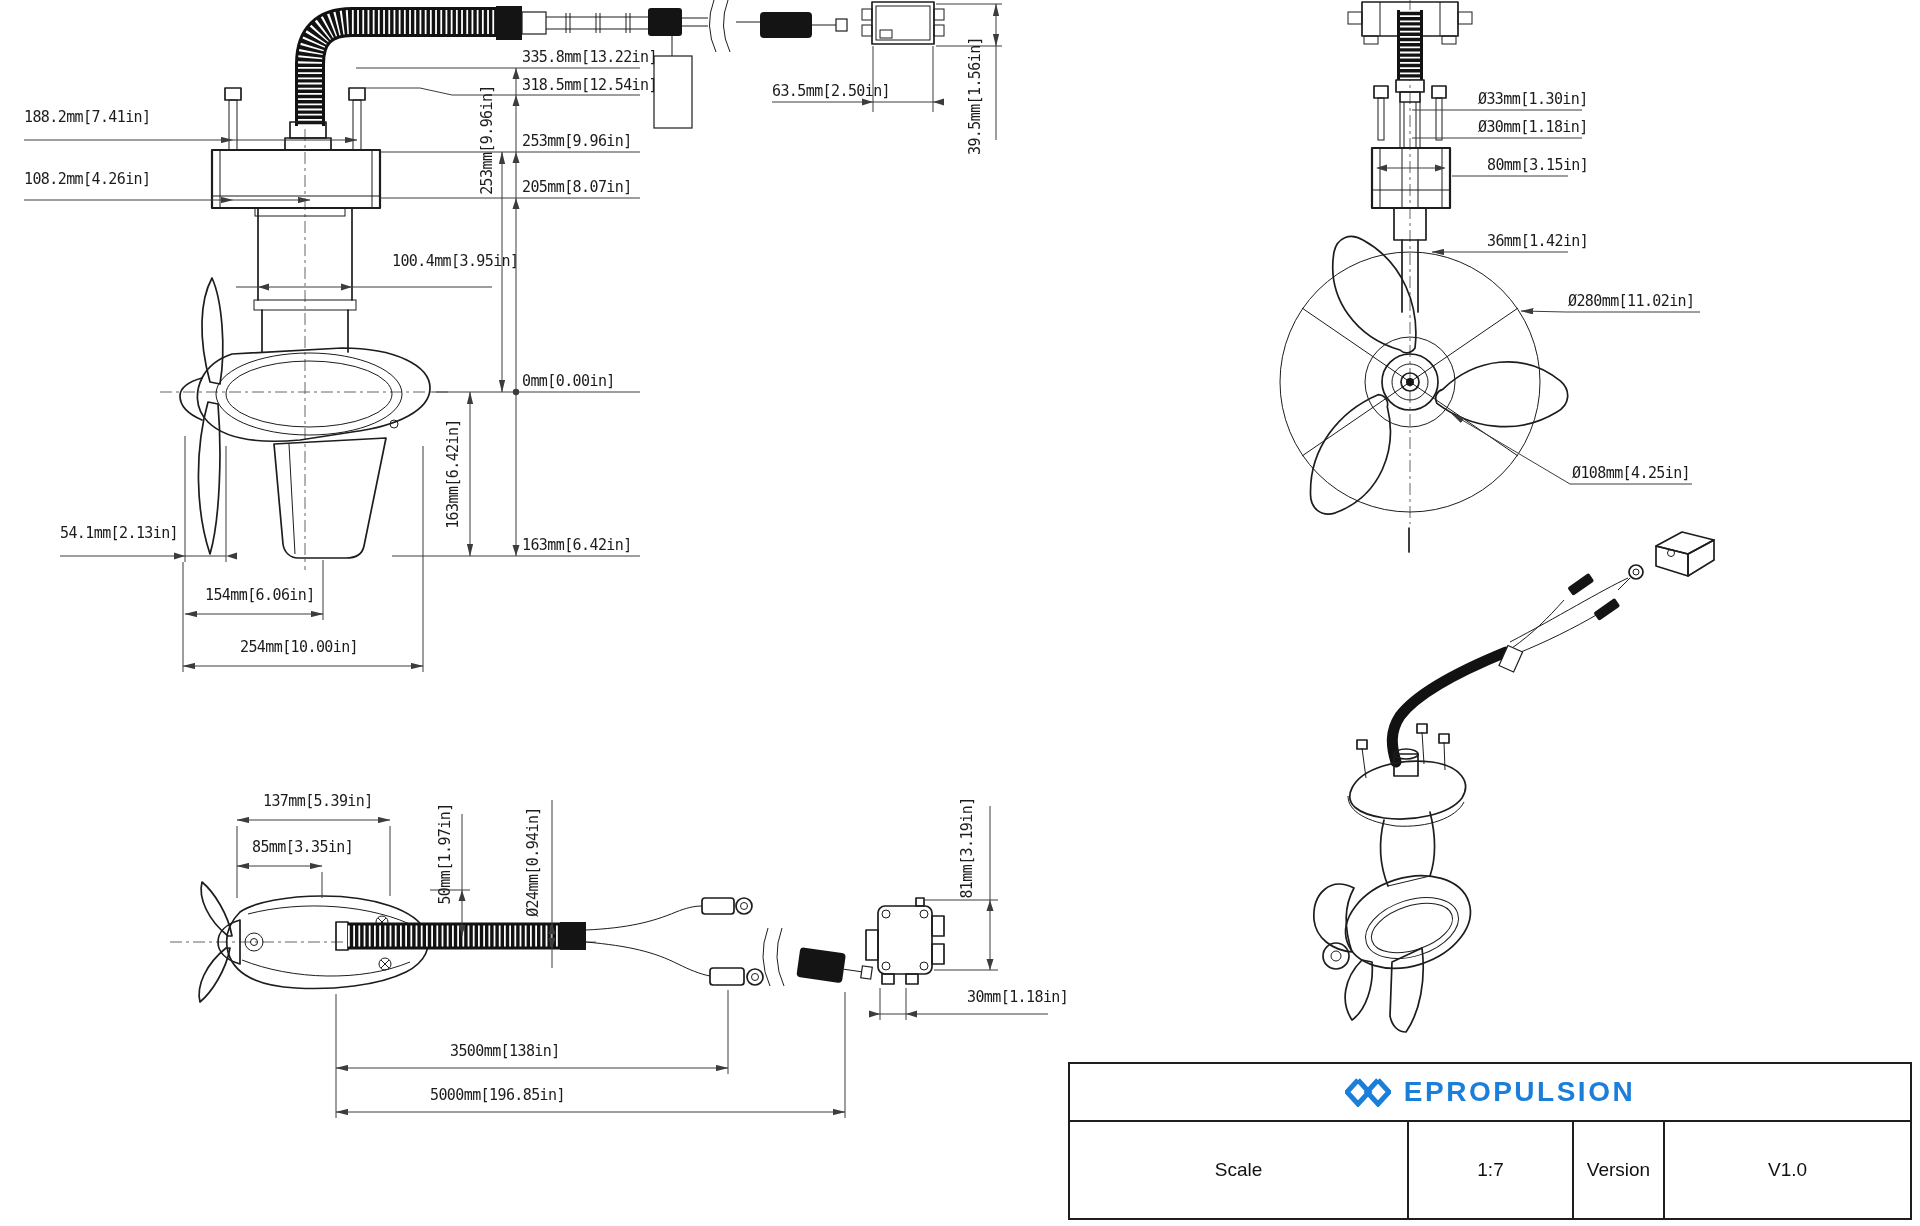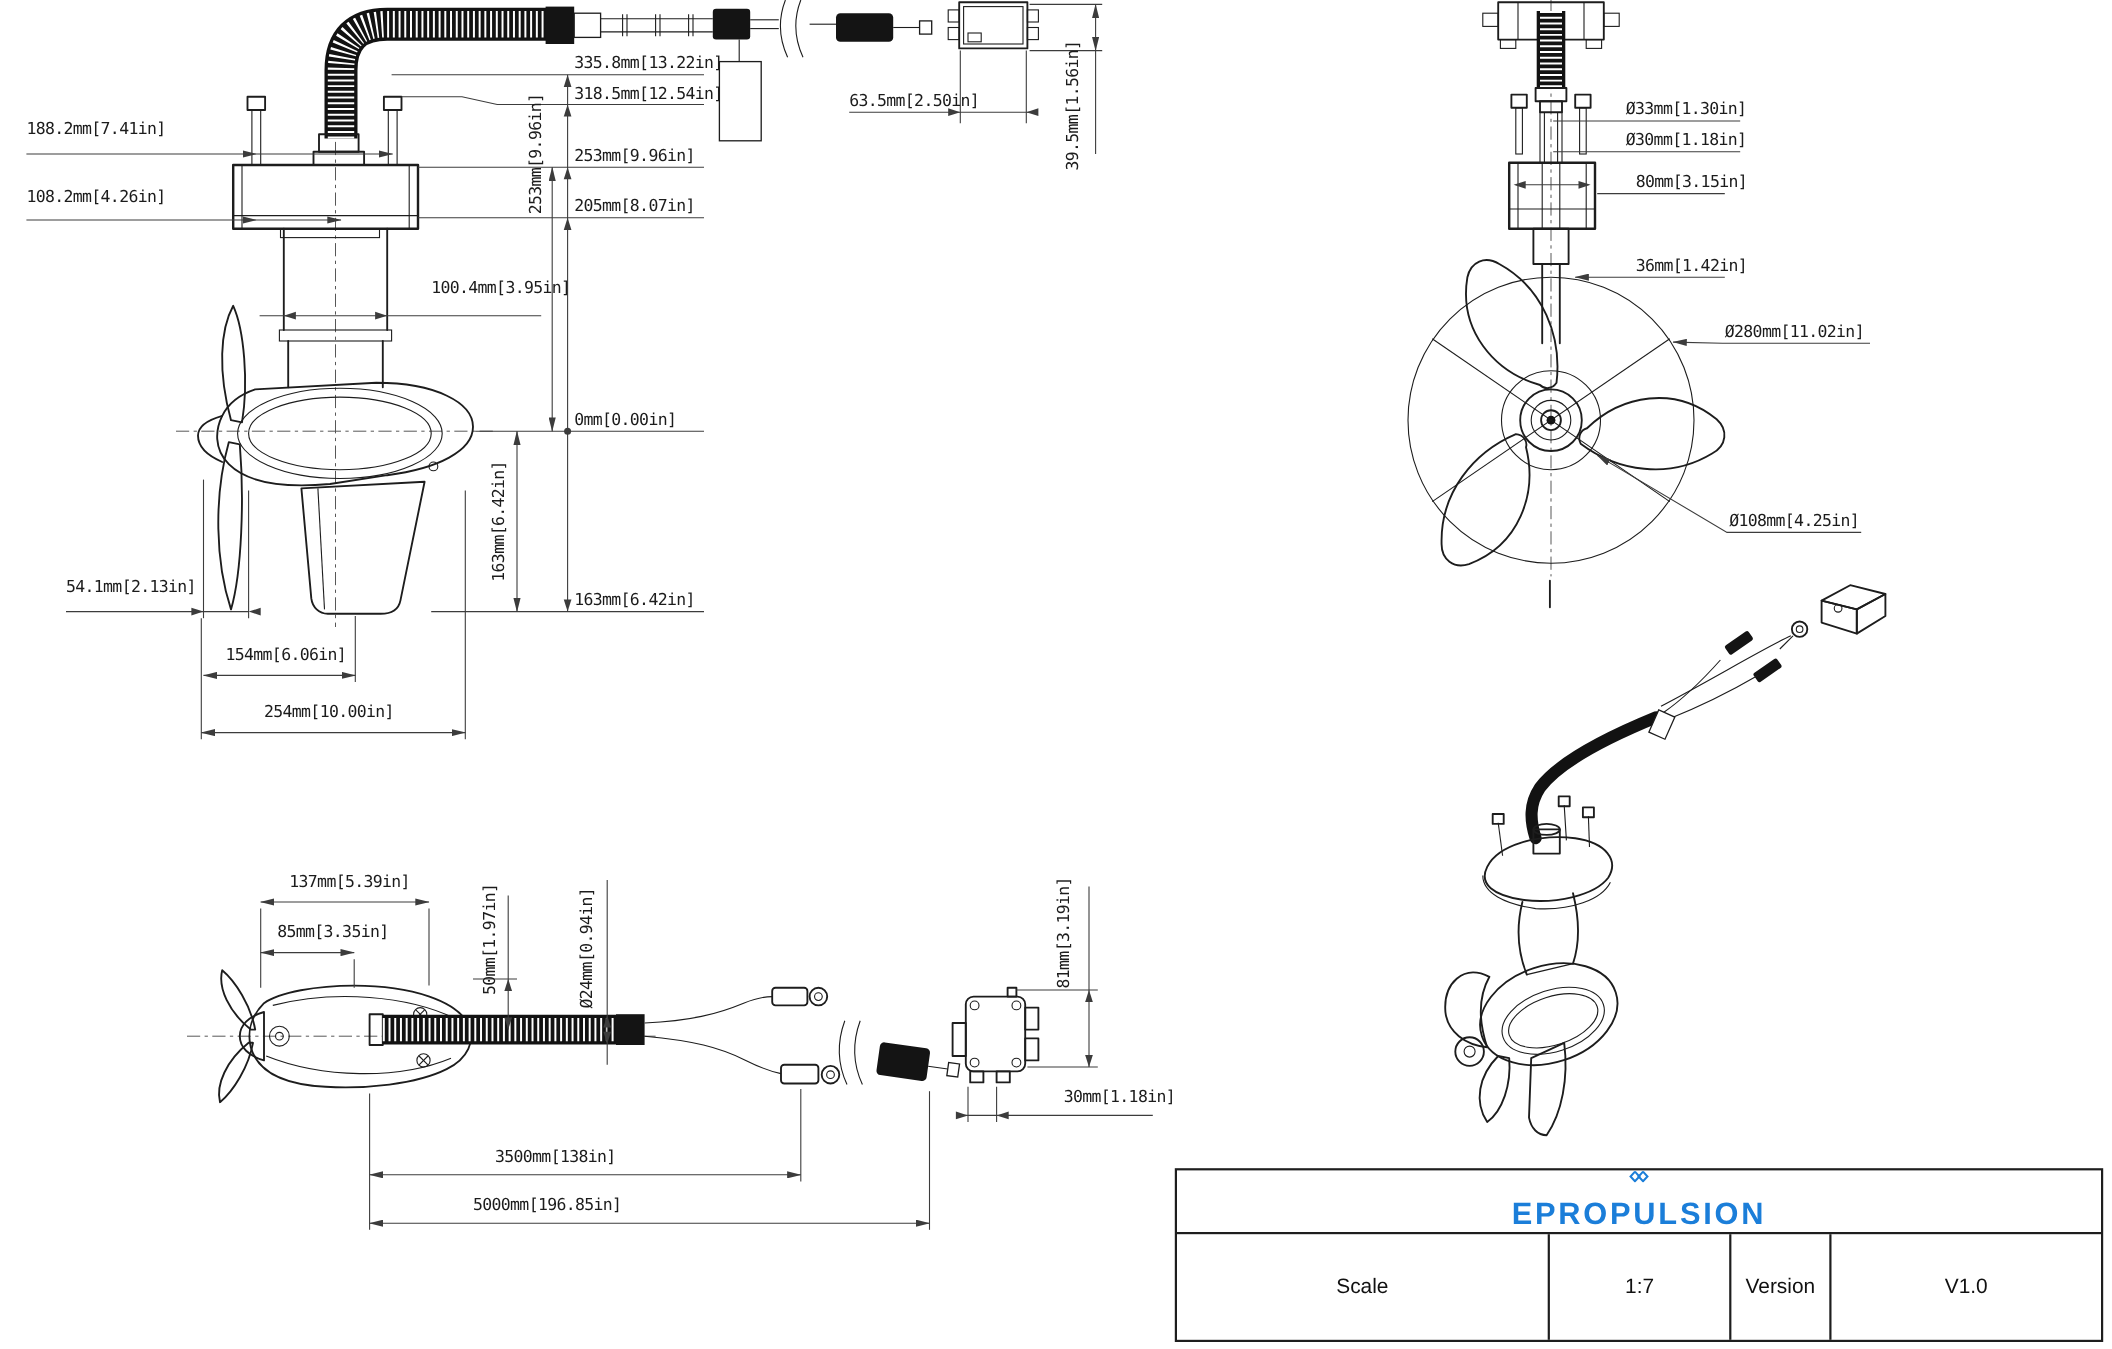--- a/index.html
+++ b/index.html
@@ -13,21 +13,21 @@
   .dm{fill:none;stroke:var(--dim);stroke-width:1;}
   .cl{fill:none;stroke:#555;stroke-width:0.9;stroke-dasharray:12 4 3 4;}
   .blk{fill:#141414;stroke:none;}
   .wfill{fill:#fff;stroke:var(--line);stroke-width:1.2;}
   .tri{fill:var(--dim);stroke:none;}
   .corrA{fill:none;stroke:#121212;stroke-linecap:butt;}
   .corrB{fill:none;stroke:#ffffff;stroke-linecap:butt;stroke-dasharray:1.8 3.4;}
   
   .tblock{position:absolute;left:1068px;top:1062px;width:844px;height:158px;border:2.5px solid #1e1e1e;
           background:#fff;display:flex;flex-direction:column;box-sizing:border-box;}
-  .tb-logo{height:56px;border-bottom:2px solid #1e1e1e;display:flex;align-items:center;justify-content:center;gap:13px;flex-direction:column;}
+  .tb-logo{height:56px;border-bottom:2px solid #1e1e1e;display:flex;align-items:center;justify-content:center;gap:13px;}
   .tb-logo .brand{font-size:28px;font-weight:bold;color:var(--accent);letter-spacing:2.5px;}
   .tb-name{height:52px;border-bottom:2px solid #1e1e1e;display:flex;align-items:center;justify-content:center;
            font-size:21px;color:#111;}
   .tb-meta{flex:1;display:grid;grid-template-columns:339px 165px 91px 1fr;}
   .tb-meta .cell{display:flex;align-items:center;justify-content:center;font-size:19px;color:#111;
                  border-right:2px solid #1e1e1e;}
   .tb-meta .cell:last-child{border-right:none;}
 </style>
 </head>
 <body>

